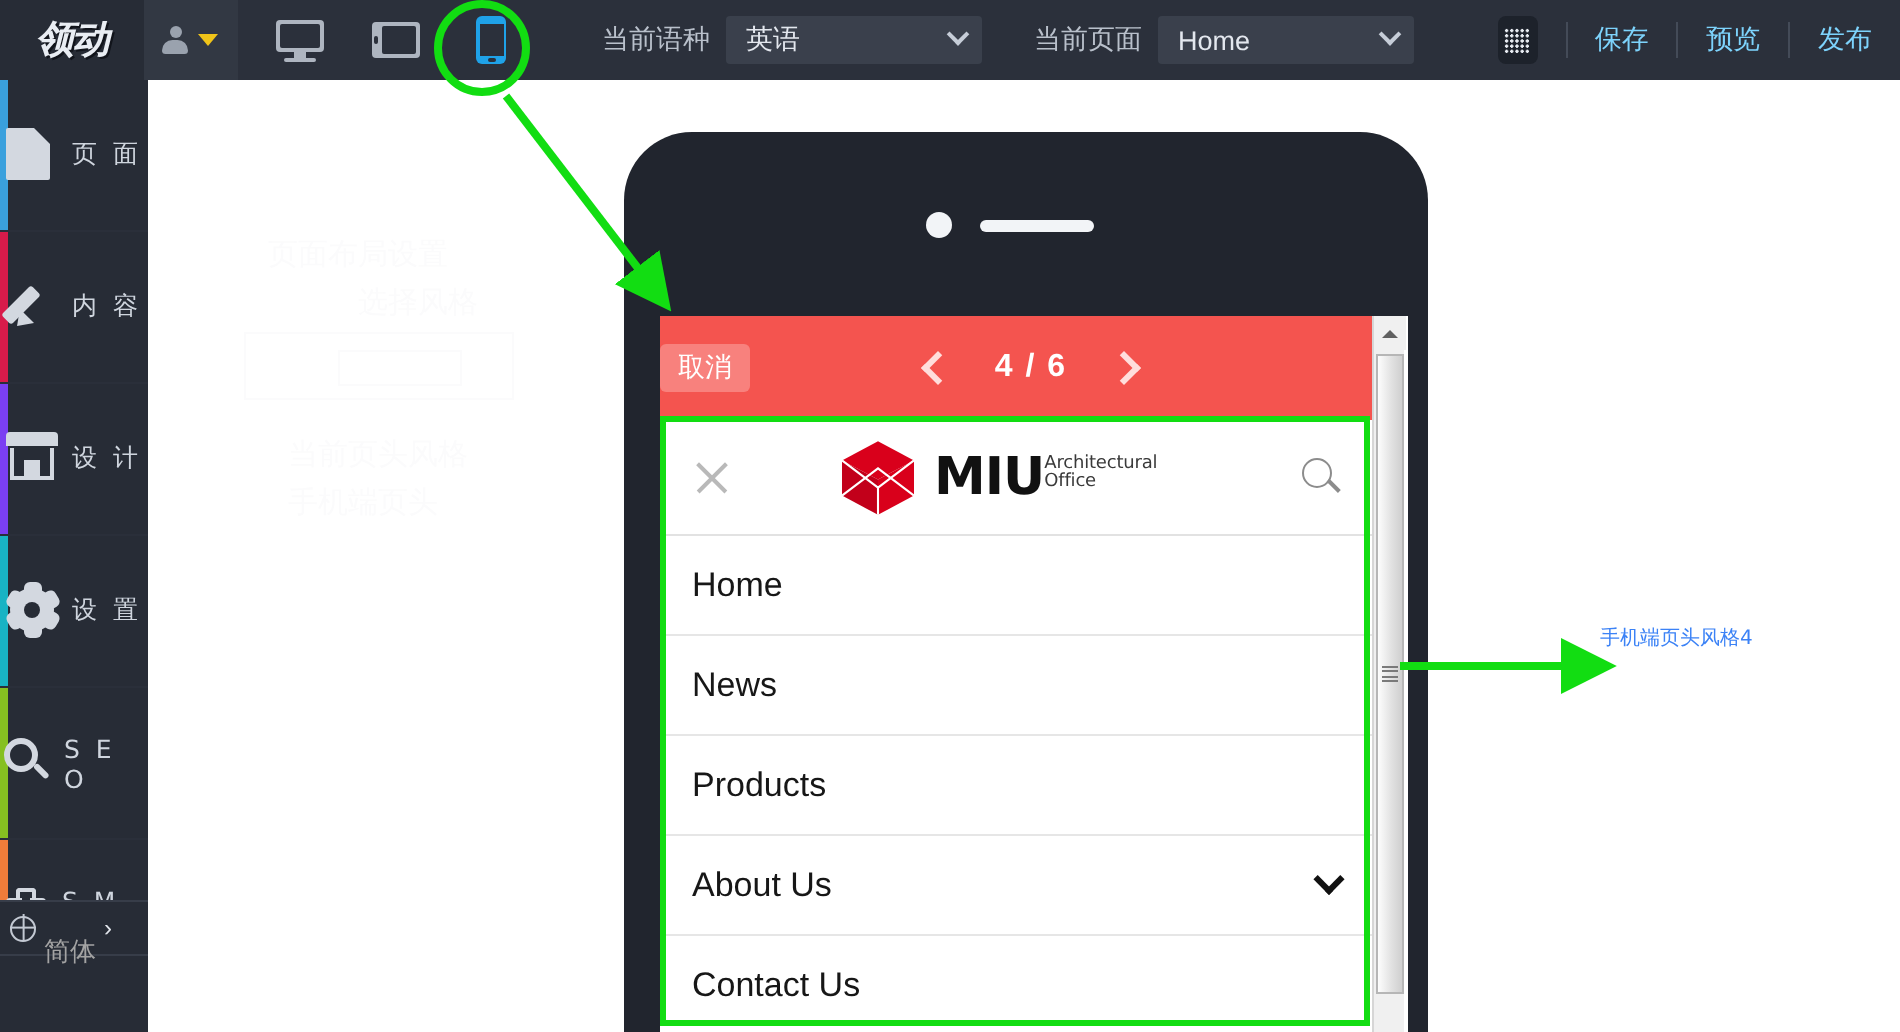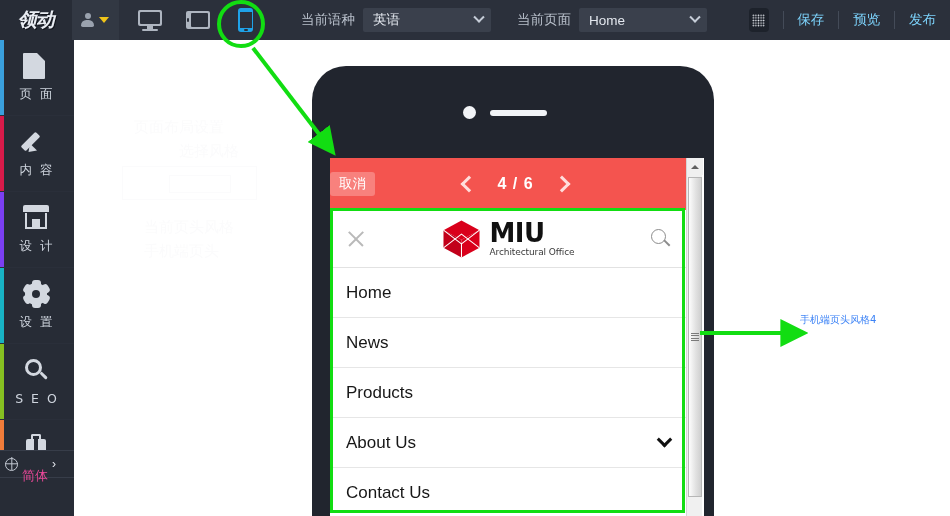--- a/index.html
+++ b/index.html
@@ -121,21 +121,21 @@
   }
 
   
   .sidebar {
     position: absolute; left: 0; top: 40px; width: 74px; height: 476px;
     background: #272c36;
   }
   .side-item {
     position: relative; height: 76px; width: 74px;
     border-bottom: 1px solid #31374352;
-    display: flex; flex-direction: column; align-items: center; justify-content: center;
+    display: flex; flex-direction: row; align-items: center; justify-content: center;
     gap: 5px;
   }
   .side-item .bar { position: absolute; left: 0; top: 0; width: 4px; height: 100%; }
   .side-item .lbl {
     color: #cfd5de; font-size: 12.5px; letter-spacing: 2px;
     font-family: "DejaVu Sans", sans-serif;
   }
   .side-ico { width: 28px; height: 28px; position: relative; }
 
   
@@ -222,21 +222,21 @@
     position: relative; flex: none;
   }
   .globe::before{
     content:""; position:absolute; left:50%; top:-1.4px; width:1.4px; height:13px;
     background:#c3c9d3; transform: translateX(-50%);
   }
   .globe::after{
     content:""; position:absolute; left:-1.4px; top:50%; width:13px; height:1.4px;
     background:#c3c9d3; transform: translateY(-50%);
   }
-  .lang-txt { color: #ec4899; font-size: 13px; margin-top: 24px; }
+  .lang-txt { color: #a3a3a3; font-size: 13px; margin-top: 24px; }
   .lang-arrow { color: #e2e6ec; font-size: 12px; }
   .side-bottom {
     position: absolute; left: 0; bottom: 0; width: 74px; height: 38px;
     background: #272c36;
   }
 
   
   .canvas {
     position: absolute; left: 74px; top: 40px; width: 876px; height: 476px;
     background: #ffffff; overflow: hidden;
@@ -303,21 +303,21 @@
     content: ""; position: absolute; left: 0; top: 9px; width: 20px; height: 1.6px;
     background: #b9b9b9;
   }
   .x-ico::before { transform: rotate(45deg); }
   .x-ico::after  { transform: rotate(-45deg); }
   .brand {
     position: absolute; left: 50%; top: 50%; transform: translate(-50%,-50%);
     display: flex; align-items: center; gap: 8px;
   }
   .cube { width: 40px; height: 40px; flex: none; }
-  .brand-txt { display: flex; flex-direction: column; line-height: 1; }
+  .brand-txt { display: flex; flex-direction: row; line-height: 1; }
   .brand-name {
     font-family: "DejaVu Sans", sans-serif;
     font-size: 26px; font-weight: bold; color: #111111; letter-spacing: -0.5px;
   }
   .brand-sub {
     font-size: 9px; color: #3a3a3a; letter-spacing: -0.1px; margin-top: 2px;
     font-family: "DejaVu Sans", sans-serif;
   }
   .mag-ico { width: 20px; height: 20px; position: relative; margin-left: auto; flex: none; }
   .mag-ico .c {

